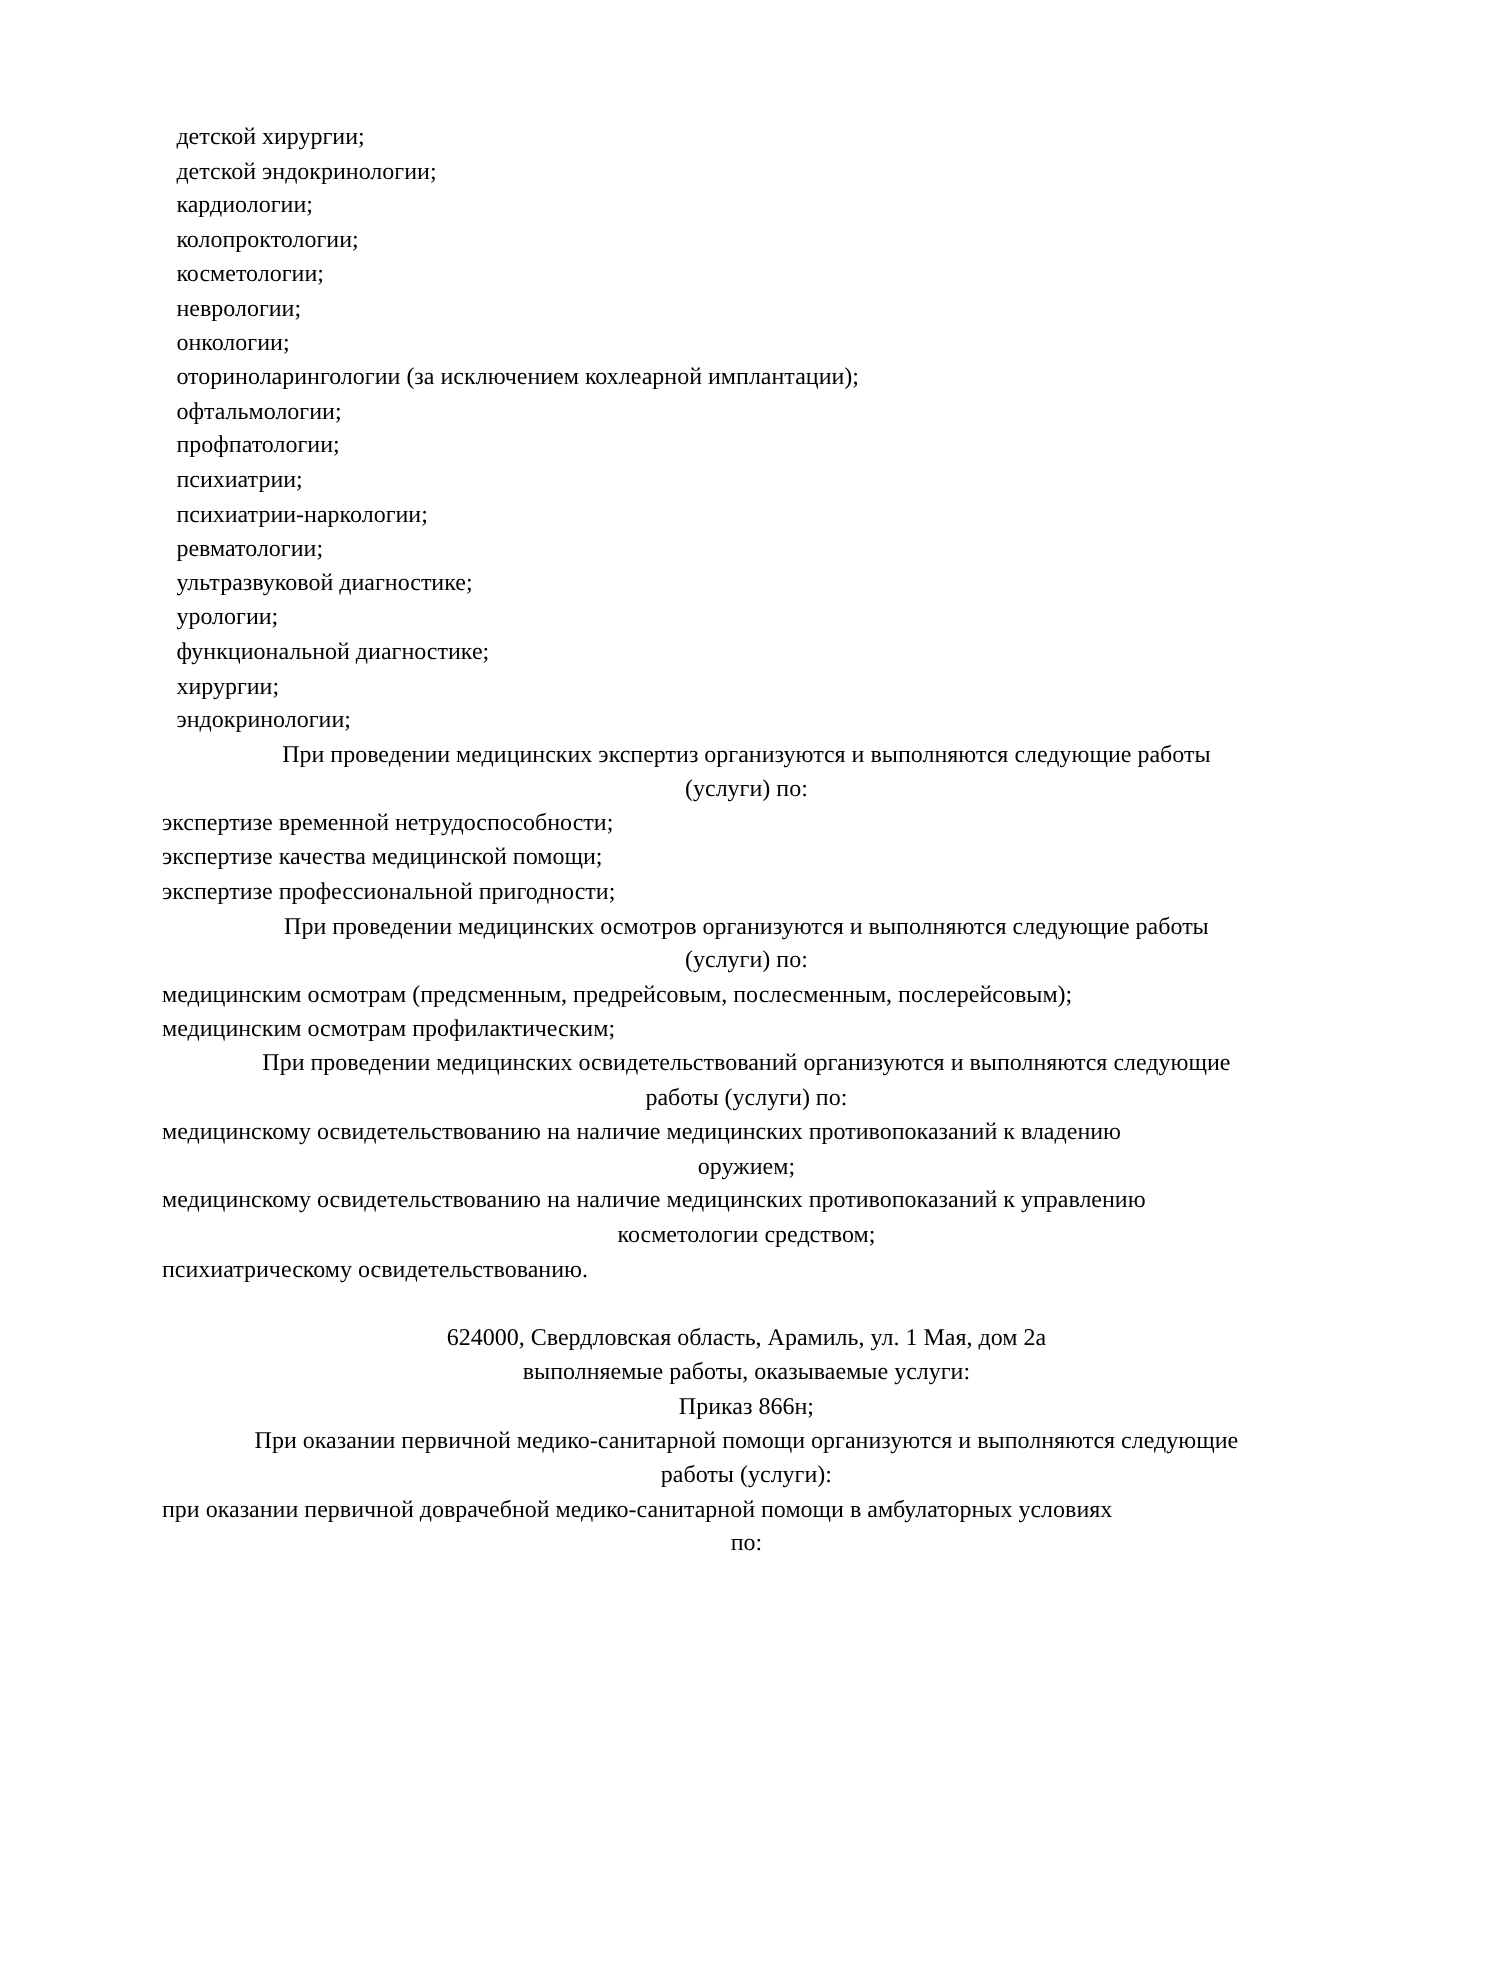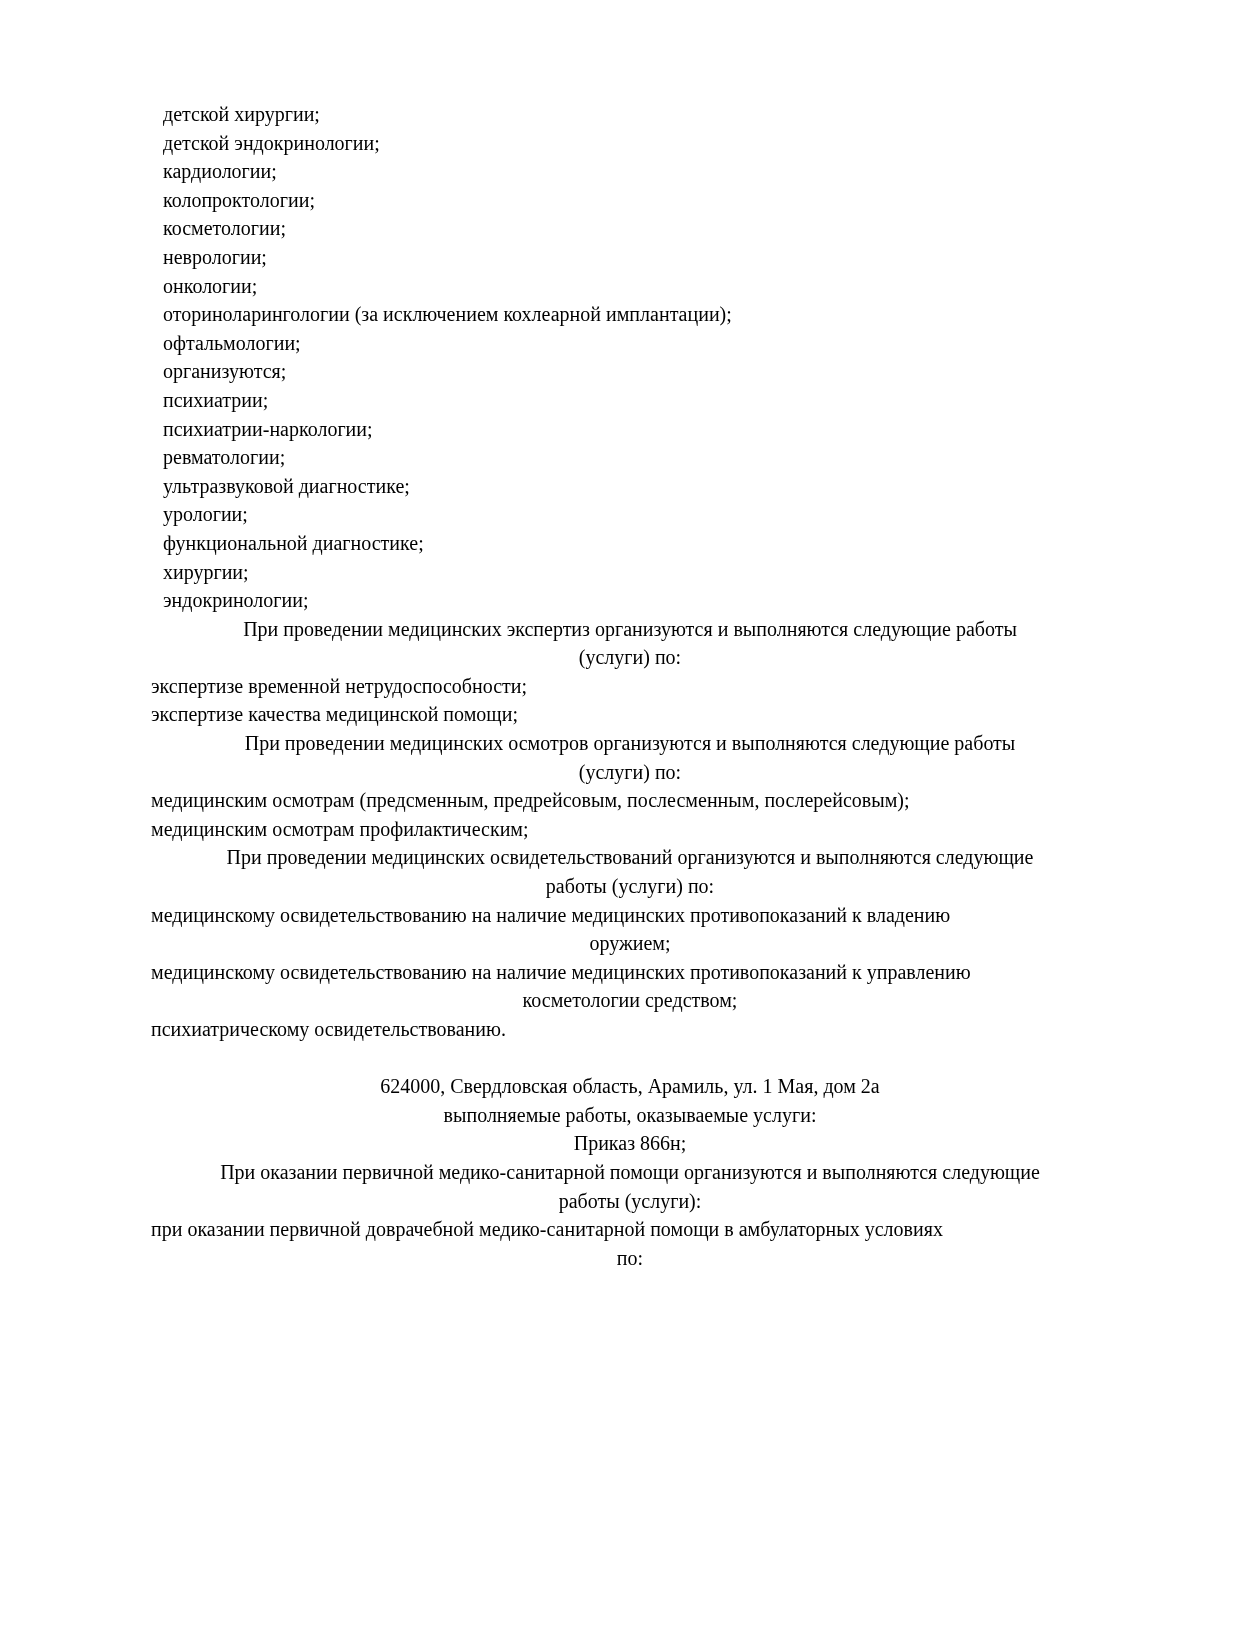--- a/index.html
+++ b/index.html
@@ -17,21 +17,21 @@
   .page {
     position: relative;
     width: 1240px;
     height: 1650px;
     background: #ffffff;
     box-sizing: border-box;
   }
   .doc-body {
     position: absolute;
     top: 100px;
-    left: 140px;
+    left: 124px;
     right: 120px;
   }
   .line {
     font-size: 20px;
     line-height: 28.6px;
     white-space: pre-wrap;
     min-height: 28.6px;
   }
   .indent-0 { padding-left: 0; text-align: center; }
   .indent-1 { padding-left: 11px; }
@@ -44,33 +44,34 @@
   <div class="doc-body">
       <div class="line indent-2">детской хирургии;</div>
       <div class="line indent-2">детской эндокринологии;</div>
       <div class="line indent-2">кардиологии;</div>
       <div class="line indent-2">колопроктологии;</div>
       <div class="line indent-2">косметологии;</div>
       <div class="line indent-2">неврологии;</div>
       <div class="line indent-2">онкологии;</div>
       <div class="line indent-2">оториноларингологии (за исключением кохлеарной имплантации);</div>
       <div class="line indent-2">офтальмологии;</div>
-      <div class="line indent-2">организуются;</div>
+      <div class="line indent-2">профпатологии;</div>
       <div class="line indent-2">психиатрии;</div>
       <div class="line indent-2">психиатрии-наркологии;</div>
       <div class="line indent-2">ревматологии;</div>
       <div class="line indent-2">ультразвуковой диагностике;</div>
       <div class="line indent-2">урологии;</div>
       <div class="line indent-2">функциональной диагностике;</div>
       <div class="line indent-2">хирургии;</div>
       <div class="line indent-2">эндокринологии;</div>
       <div class="line indent-0">При проведении медицинских экспертиз организуются и выполняются следующие работы</div>
       <div class="line indent-0">(услуги) по:</div>
       <div class="line indent-1">экспертизе временной нетрудоспособности;</div>
       <div class="line indent-1">экспертизе качества медицинской помощи;</div>
+      <div class="line indent-1">экспертизе профессиональной пригодности;</div>
       <div class="line indent-0">При проведении медицинских осмотров организуются и выполняются следующие работы</div>
       <div class="line indent-0">(услуги) по:</div>
       <div class="line indent-1">медицинским осмотрам (предсменным, предрейсовым, послесменным, послерейсовым);</div>
       <div class="line indent-1">медицинским осмотрам профилактическим;</div>
       <div class="line indent-0">При проведении медицинских освидетельствований организуются и выполняются следующие</div>
       <div class="line indent-0">работы (услуги) по:</div>
       <div class="line indent-1">медицинскому освидетельствованию на наличие медицинских противопоказаний к владению</div>
       <div class="line indent-0">оружием;</div>
       <div class="line indent-1">медицинскому освидетельствованию на наличие медицинских противопоказаний к управлению</div>
       <div class="line indent-0">косметологии средством;</div>

